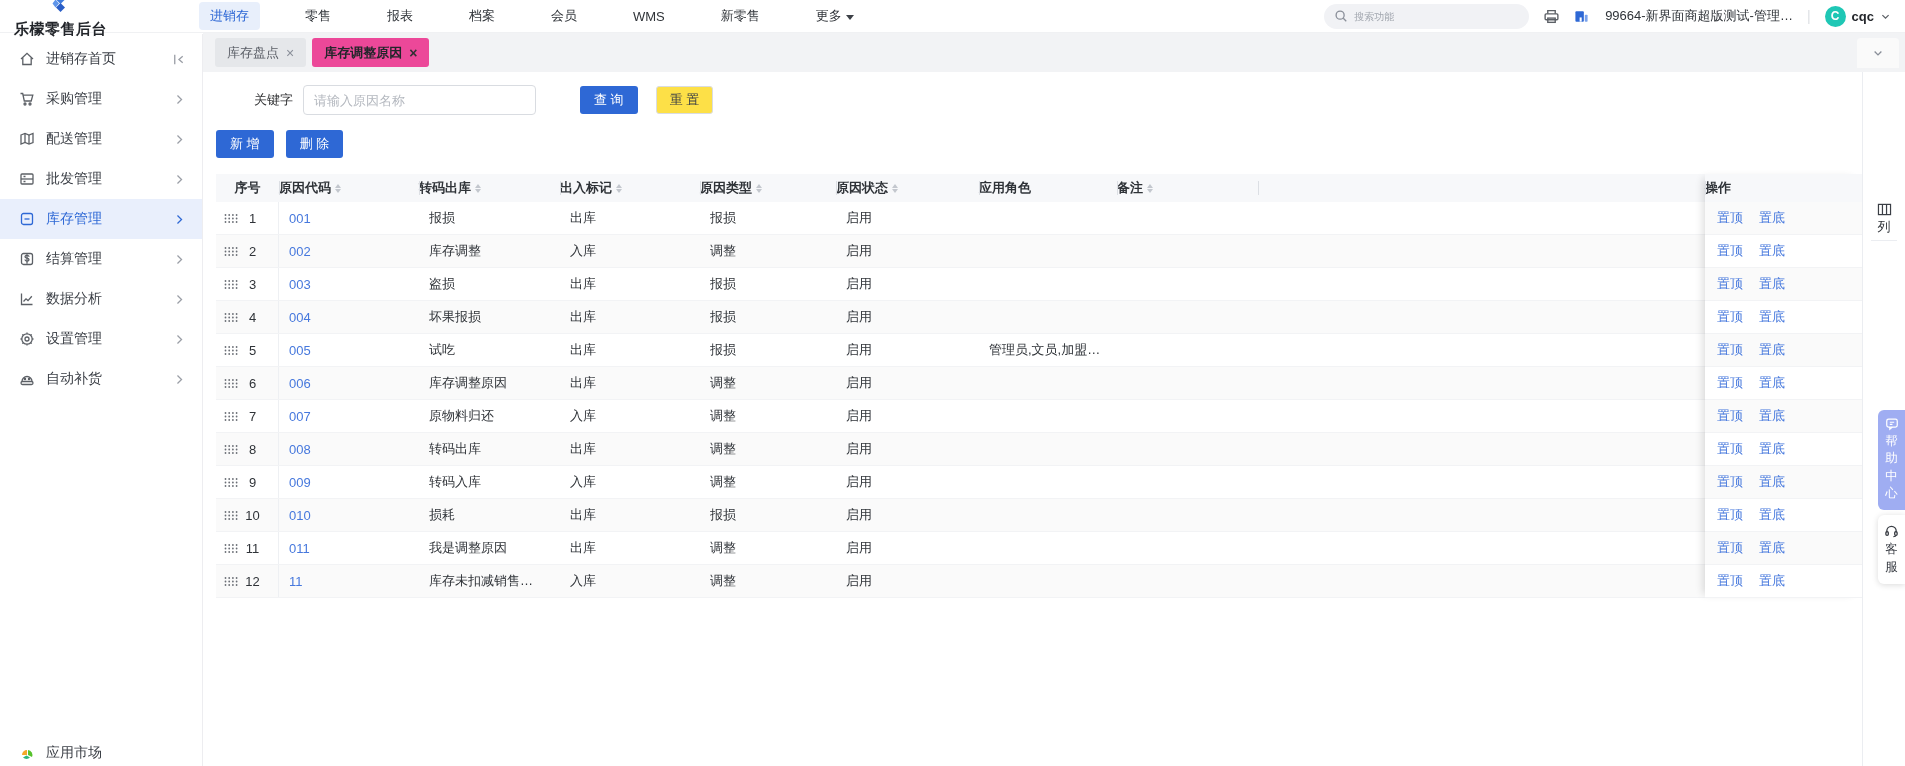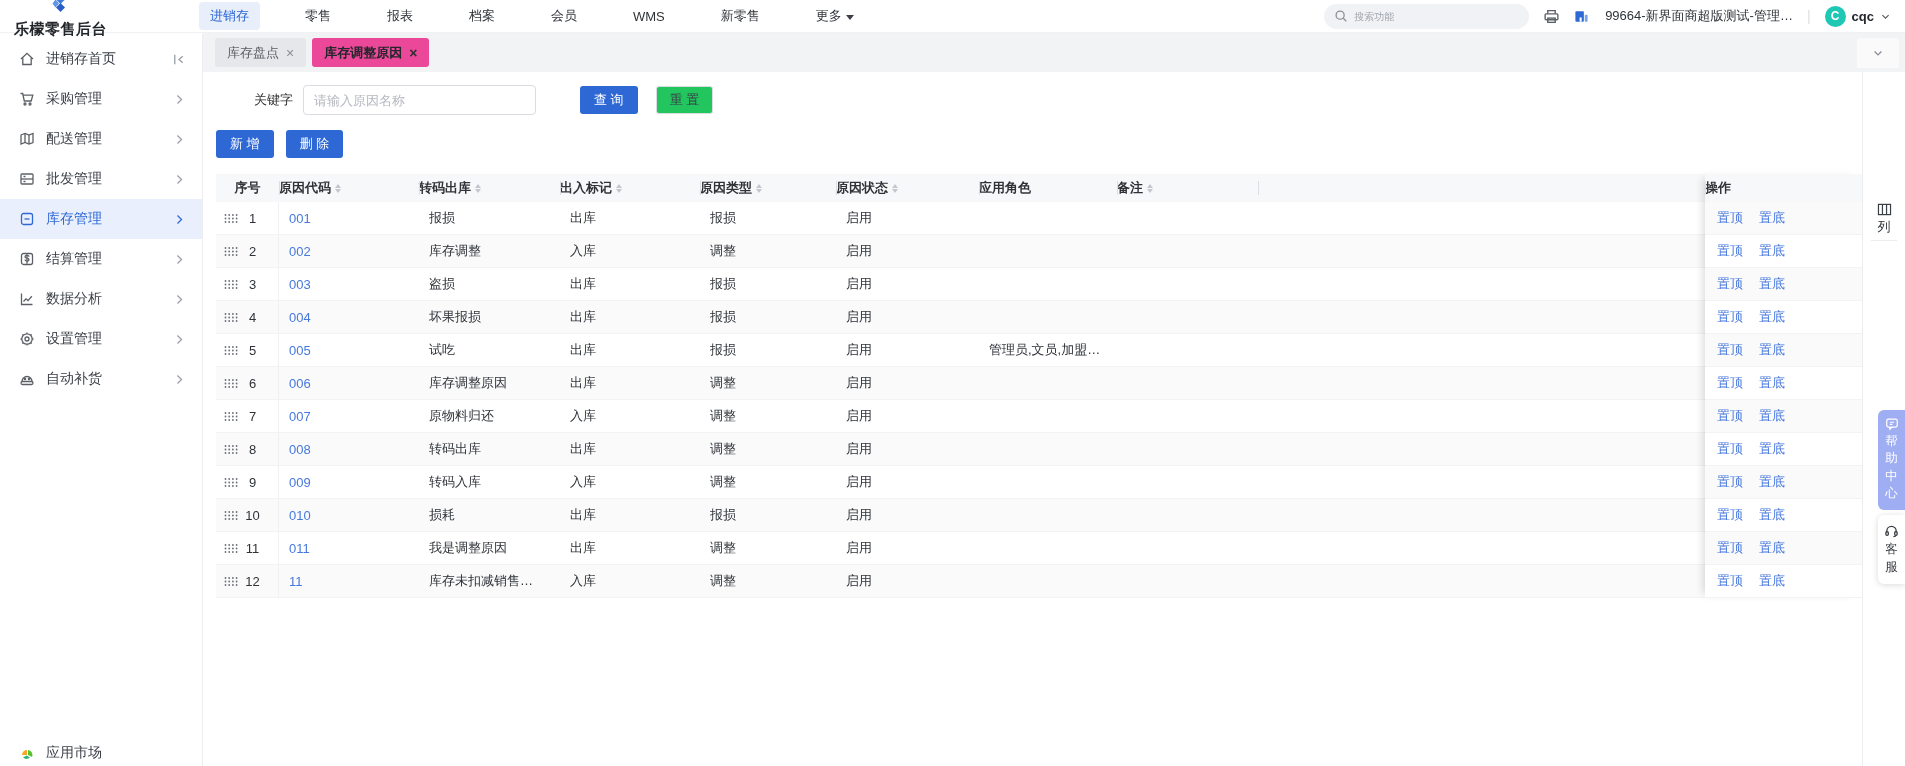--- a/index.html
+++ b/index.html
@@ -60,21 +60,21 @@
 
   
   .filter-row { display:flex; align-items:center; margin:13px 0 0 0; height:30px; }
   .filter-label { width:100px; text-align:right; padding-right:10px; color:#303133; }
   .filter-input { width:233px; height:30px; border:1px solid #d9dce1; border-radius:4px; padding:0 10px;
     font-size:13px; color:#303133; outline:none; font-family:inherit; }
   .filter-input::placeholder { color:#b4b8bf; }
   .btn { height:28px; border-radius:3px; border:1px solid transparent; font-size:13px; cursor:pointer;
     padding:0 13px; font-family:inherit; white-space:nowrap; }
   .btn-primary { background:#2e68d5; color:#fff; }
-  .btn-plain { background:#22c55e; border-color:#d9dce1; color:#3a3e45; }
+  .btn-plain { background:#fde047; border-color:#d9dce1; color:#3a3e45; }
   .btn-search { margin-left:44px; }
   .btn-reset { margin-left:18px; }
 
   .toolbar { margin:15px 0 0 13px; display:flex; gap:12px; }
 
   
   .table-wrap { position:relative; margin:16px 43px 0 13px; }
   .t-header { display:flex; height:28px; background:#f7f8fa; align-items:center; }
   .t-hcell { font-weight:700; color:#2f3338; display:flex; align-items:center; position:relative;
     height:100%; }

